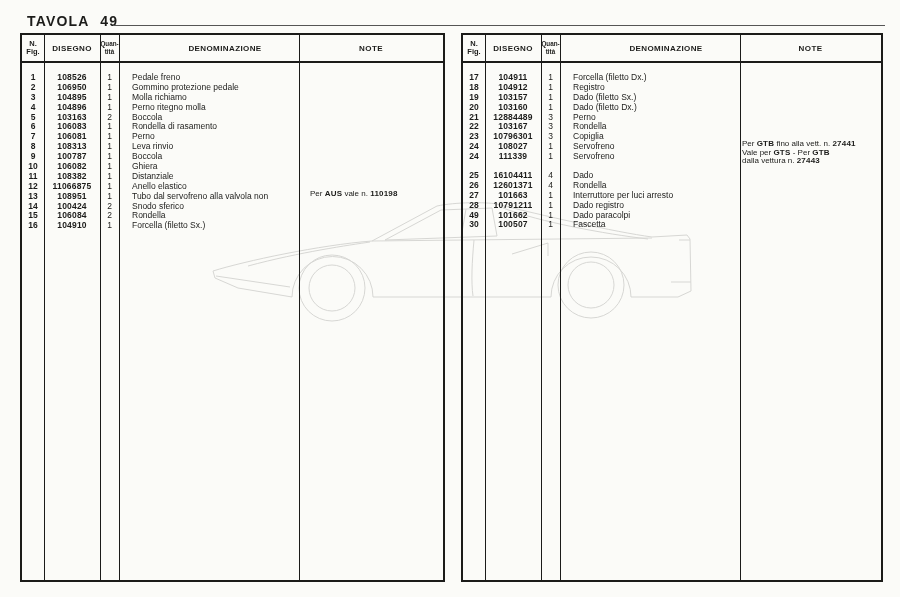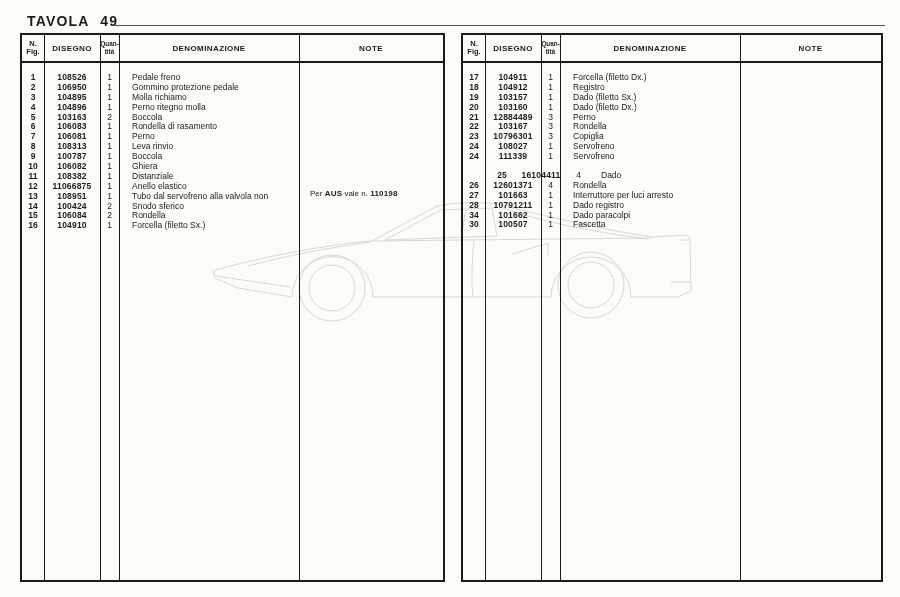--- a/index.html
+++ b/index.html
@@ -21,27 +21,27 @@
   .t-right{left:461px;width:422px;}
   .vline{position:absolute;top:0;bottom:0;width:1px;background:#1b1b19;}
   .v1{left:22px}.v2{left:78px}.v3{left:97px}.v4{left:277px}
   .hsep{position:absolute;left:0;right:0;top:26px;height:2px;background:#1b1b19;}
   .hdr{position:absolute;top:0;height:26px;display:flex;align-items:center;justify-content:center;
     text-align:center;font-weight:bold;font-size:8px;letter-spacing:.4px;}
   .hdr.stack{flex-direction:column;line-height:8px;letter-spacing:0;}
   .h-fig{left:0;width:22px;font-size:7.5px;}
   .h-dis{left:22px;width:56px;}
   .h-qty{left:78px;width:19px;font-size:6.3px;line-height:7px;}
-  .h-den{left:97px;width:180px;}
+  .h-den{left:97px;width:180px;padding-left:16px;}
   .h-note{left:277px;right:0;border-radius:10px;}
 
   .rows{position:absolute;left:0;right:0;top:28px;padding-top:10px;}
   .trow{display:grid;grid-template-columns:22px 56px 19px 180px 1fr;
     height:9.9px;line-height:9.9px;font-size:8.5px;white-space:nowrap;}
-  .trow.gap{margin-top:9px;margin-left:28px;}
+  .trow.gap{margin-top:9px;}
   .c-fig{text-align:center;font-weight:bold;}
   .c-dis{text-align:center;font-weight:bold;letter-spacing:.2px;}
   .c-qty{text-align:center;}
   .c-name{padding-left:13px;overflow:visible;}
   .c-name.indent{padding-left:15px;}
 
   .note-block{position:absolute;font-size:8px;line-height:8.7px;white-space:nowrap;z-index:3;}
   .note-block b{letter-spacing:.2px;}
 
   
@@ -325,27 +325,32 @@
         <div class="c-note"></div>
       </div>
       <div class="trow">
         <div class="c-fig">28</div>
         <div class="c-dis">10791211</div>
         <div class="c-qty">1</div>
         <div class="c-name">Dado registro</div>
         <div class="c-note"></div>
       </div>
       <div class="trow">
-        <div class="c-fig">34</div>
+        <div class="c-fig">49</div>
         <div class="c-dis">101662</div>
         <div class="c-qty">1</div>
         <div class="c-name">Dado paracolpi</div>
         <div class="c-note"></div>
       </div>
       <div class="trow">
         <div class="c-fig">30</div>
         <div class="c-dis">100507</div>
         <div class="c-qty">1</div>
         <div class="c-name">Fascetta</div>
         <div class="c-note"></div>
       </div>
     </div>
+  <div class="note-block" style="top: 105px; left: 279px;">
+      <div><span>Per </span><b>GTB</b><span> fino alla vett. n. </span><b>27441</b></div>
+      <div><span>Vale per </span><b>GTS</b><span> - Per </span><b>GTB</b></div>
+      <div><span>dalla vettura n. </span><b>27443</b></div>
+    </div>
 </div>
 
 </body></html>

